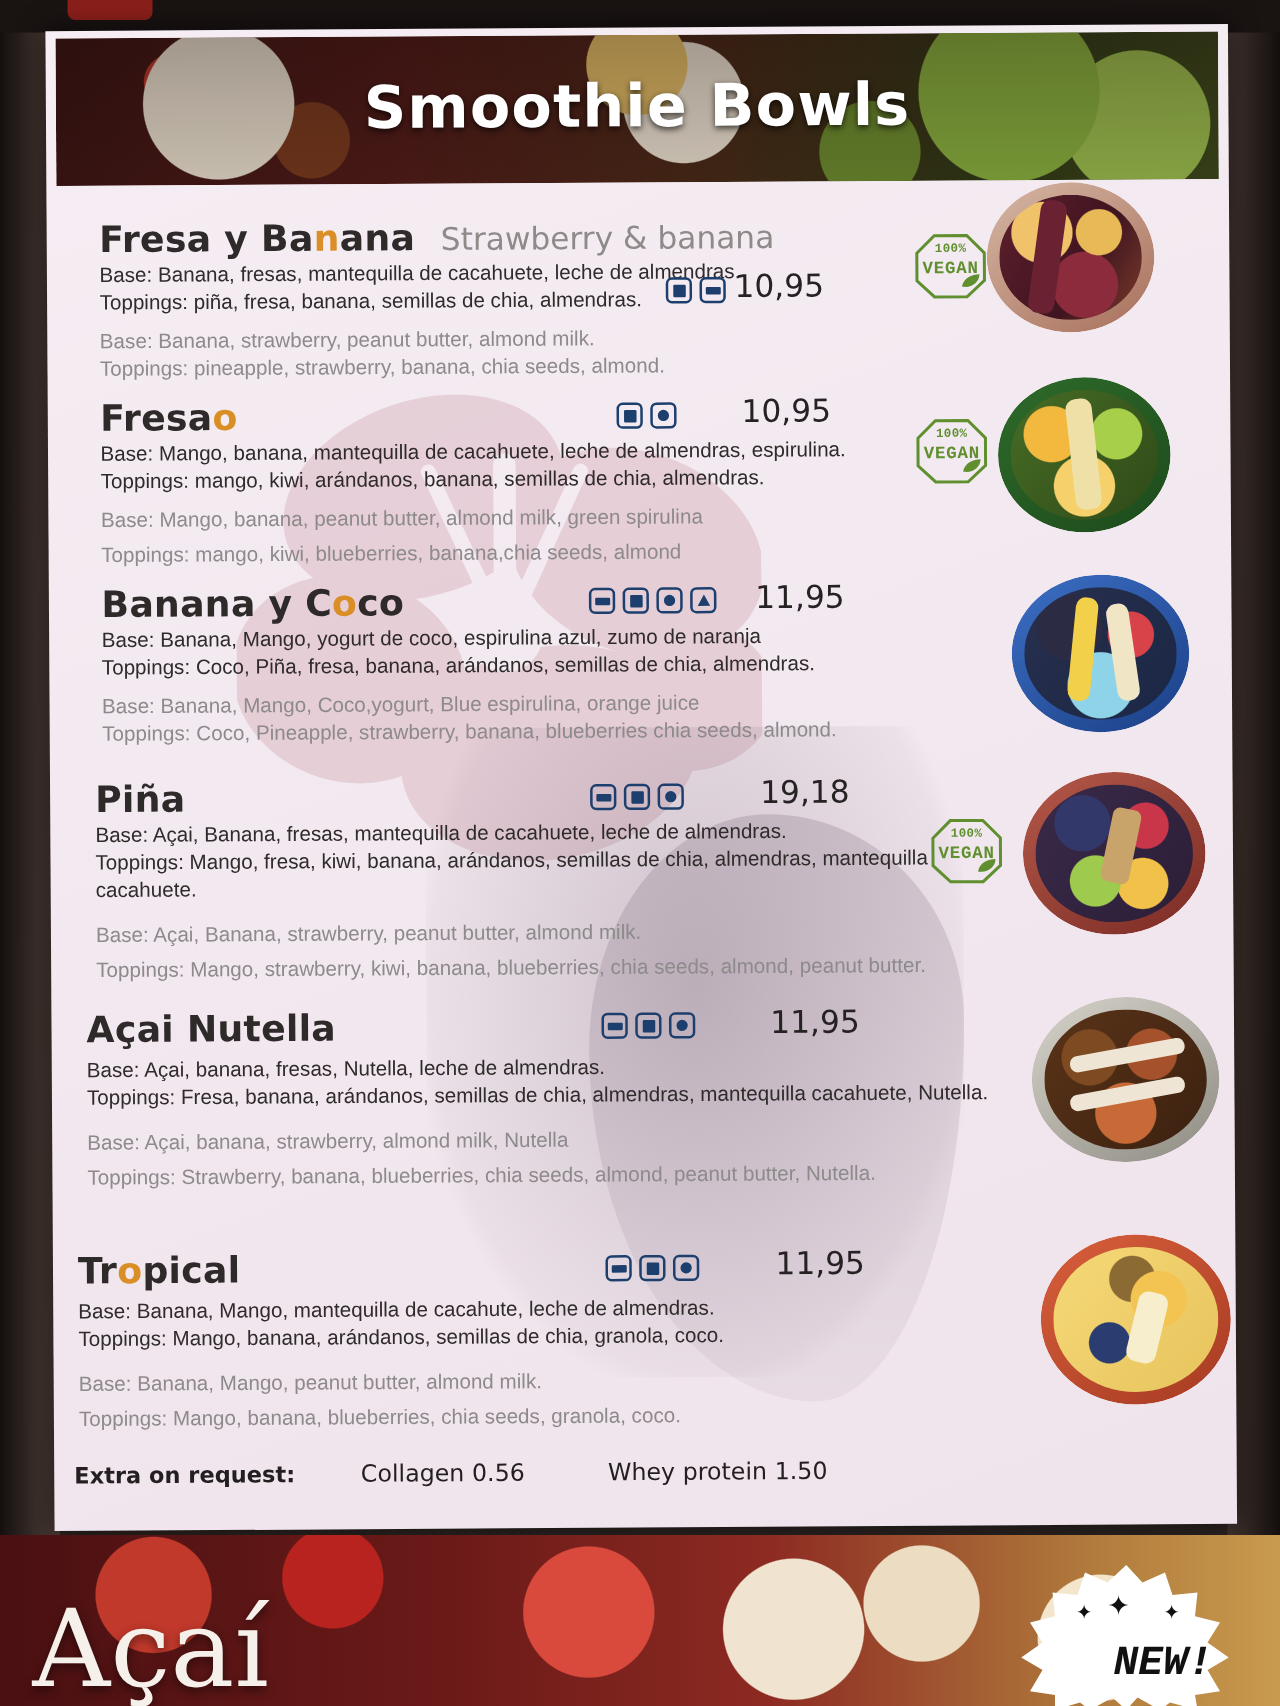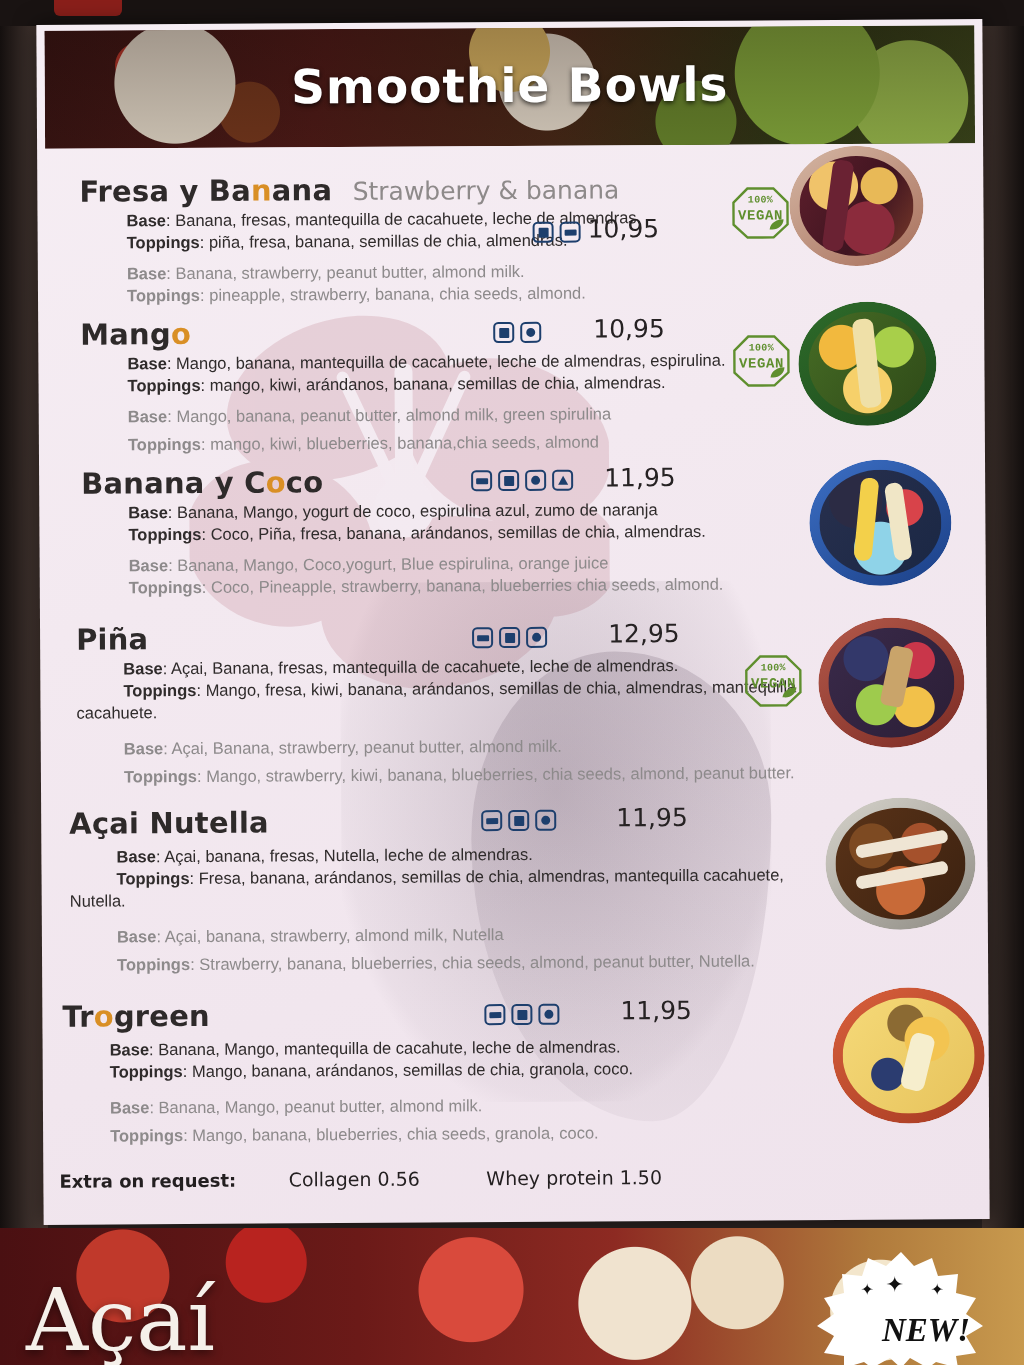--- a/index.html
+++ b/index.html
@@ -113,21 +113,21 @@
     font-size: 25px;
     color: #8e8a8a;
     margin-left: 16px;
   }
   .lines-es { margin-top: 2px; }
   .line {
     font-size: 16.5px;
     color: #2f2b2b;
     line-height: 1.33;
   }
-  .line b { font-weight: bold; margin-left: 47px; }
+  .line b { font-weight: normal; }
   .line.en { color: #8d8a8b; }
   .lines-en { margin-top: 9px; }
 
   .price {
     position: absolute;
     font-family: "DejaVu Sans", sans-serif;
     font-size: 25px;
     color: #262223;
   }
 
@@ -196,21 +196,21 @@
     font-family: "DejaVu Serif", serif;
     font-size: 86px;
     color: #f5f0ea;
     text-shadow: 0 3px 8px rgba(0,0,0,.5);
   }
   .starburst {
     position: absolute; right: 28px; top: 22px; width: 190px; height: 120px;
   }
   .starburst-text {
     position: absolute; right: 54px; top: 84px;
-    font-family: Liberation Serif, serif;
+    font-family: Liberation Mono, monospace;
     font-weight: bold; font-style: italic;
     font-size: 33px; color: #111; text-align: center;
   }
   .sb-spark { position:absolute; color:#111; font-size: 16px; }
 </style>
 </head>
 <body>
 
 <div id="page">
   <div class="bg-left"></div>
@@ -263,21 +263,21 @@
       <div class="badge sq">
           <i></i>
         </div>
       <div class="badge bar">
           <i></i>
         </div>
     </div>
     <div class="price" style="left:550px; top:193px;">10,95</div>
 
     <div class="item" style="top:293px; left:42px; width:740px;">
-      <span class="item-name"><span>Mang</span><span class="accent">o</span><span></span></span>
+      <span class="item-name"><span>Fresa</span><span class="accent">o</span><span></span></span>
       <div class="lines-es">
         <div class="line"><b>Base</b><span>: Mango, banana, mantequilla de cacahuete, leche de almendras, espirulina.</span></div>
         <div class="line"><b>Toppings</b><span>: mango, kiwi, arándanos, banana, semillas de chia, almendras.</span></div>
       </div>
       <div class="lines-en">
         <div class="line en"><b>Base</b><span>: Mango, banana, peanut butter, almond milk, green spirulina</span></div>
         <div class="line en" style="margin-top:6px;"><b>Toppings</b><span>: mango, kiwi, blueberries, banana,chia seeds, almond</span></div>
       </div>
     </div>
     <div class="badges" style="left:455px; top:300px;">
@@ -332,21 +332,21 @@
       <div class="badge bar">
           <i></i>
         </div>
       <div class="badge sq">
           <i></i>
         </div>
       <div class="badge rnd">
           <i></i>
         </div>
     </div>
-    <div class="price" style="left:568px; top:598px;">12,95</div>
+    <div class="price" style="left:568px; top:598px;">19,18</div>
 
     <div class="item" style="top:782px; left:28px; width:760px;">
       <span class="item-name"><span>Açai Nutella</span><span class="accent"></span><span></span></span>
       <div class="lines-es" style="margin-top:6px;">
         <div class="line"><b>Base</b><span>: Açai, banana, fresas, Nutella, leche de almendras.</span></div>
         <div class="line"><b>Toppings</b><span>: Fresa, banana, arándanos, semillas de chia, almendras, mantequilla cacahuete, Nutella.</span></div>
       </div>
       <div class="lines-en" style="margin-top:14px;">
         <div class="line en"><b>Base</b><span>: Açai, banana, strawberry, almond milk, Nutella</span></div>
         <div class="line en" style="margin-top:6px;"><b>Toppings</b><span>: Strawberry, banana, blueberries, chia seeds, almond, peanut butter, Nutella.</span></div>
@@ -359,21 +359,21 @@
       <div class="badge sq">
           <i></i>
         </div>
       <div class="badge rnd">
           <i></i>
         </div>
     </div>
     <div class="price" style="left:575px; top:782px;">11,95</div>
 
     <div class="item" style="top:975px; left:20px; width:760px;">
-      <span class="item-name"><span>Tr</span><span class="accent">o</span><span>green</span></span>
+      <span class="item-name"><span>Tr</span><span class="accent">o</span><span>pical</span></span>
       <div class="lines-es" style="margin-top:6px;">
         <div class="line"><b>Base</b><span>: Banana, Mango, mantequilla de cacahute, leche de almendras.</span></div>
         <div class="line"><b>Toppings</b><span>: Mango, banana, arándanos, semillas de chia, granola, coco.</span></div>
       </div>
       <div class="lines-en" style="margin-top:14px;">
         <div class="line en"><b>Base</b><span>: Banana, Mango, peanut butter, almond milk.</span></div>
         <div class="line en" style="margin-top:6px;"><b>Toppings</b><span>: Mango, banana, blueberries, chia seeds, granola, coco.</span></div>
       </div>
     </div>
     <div class="badges" style="left:442px; top:982px;">

